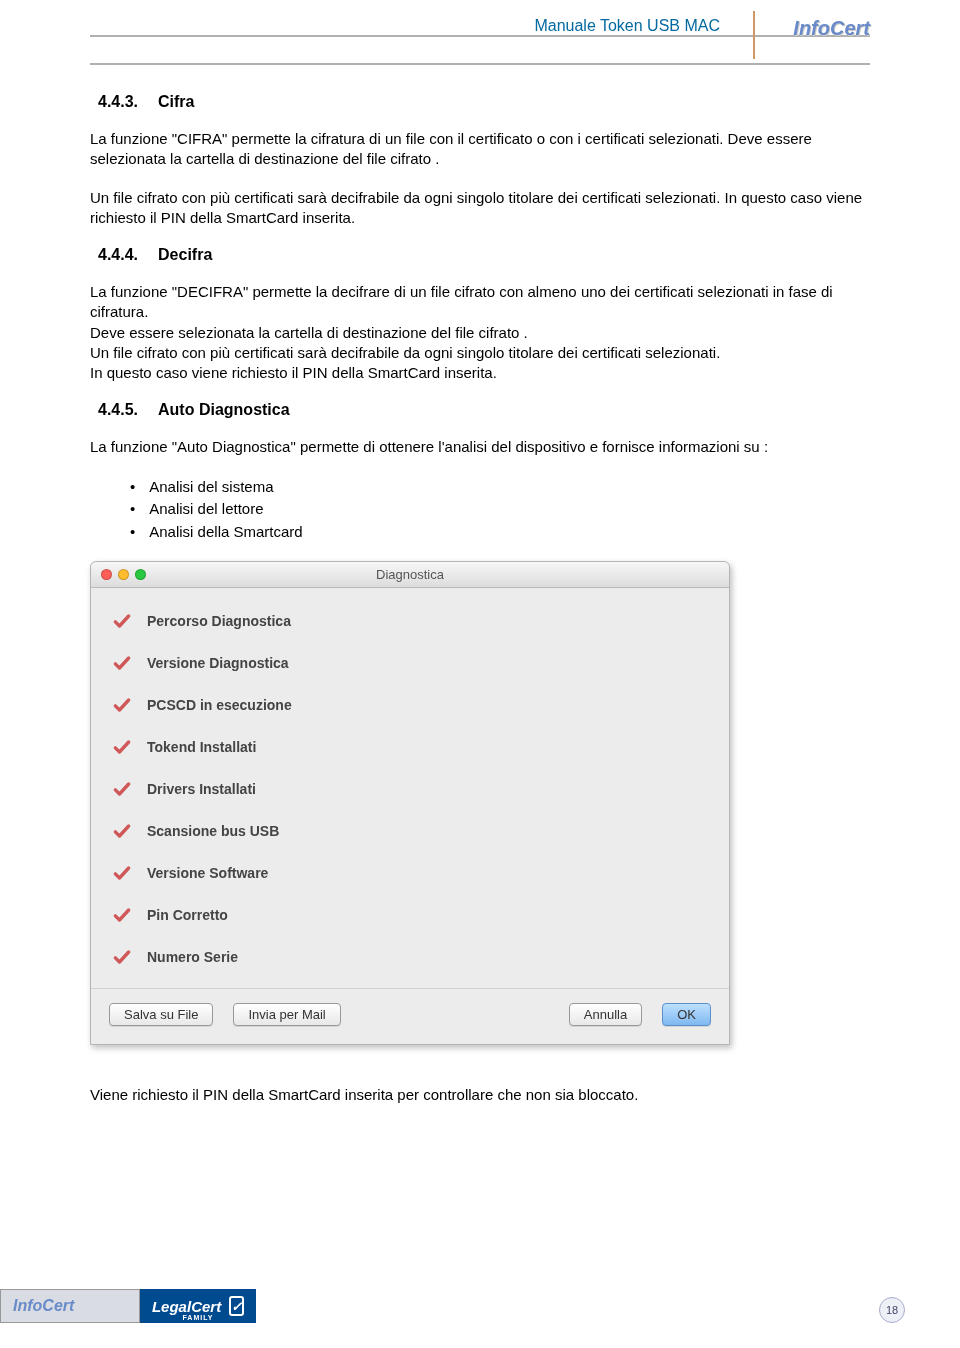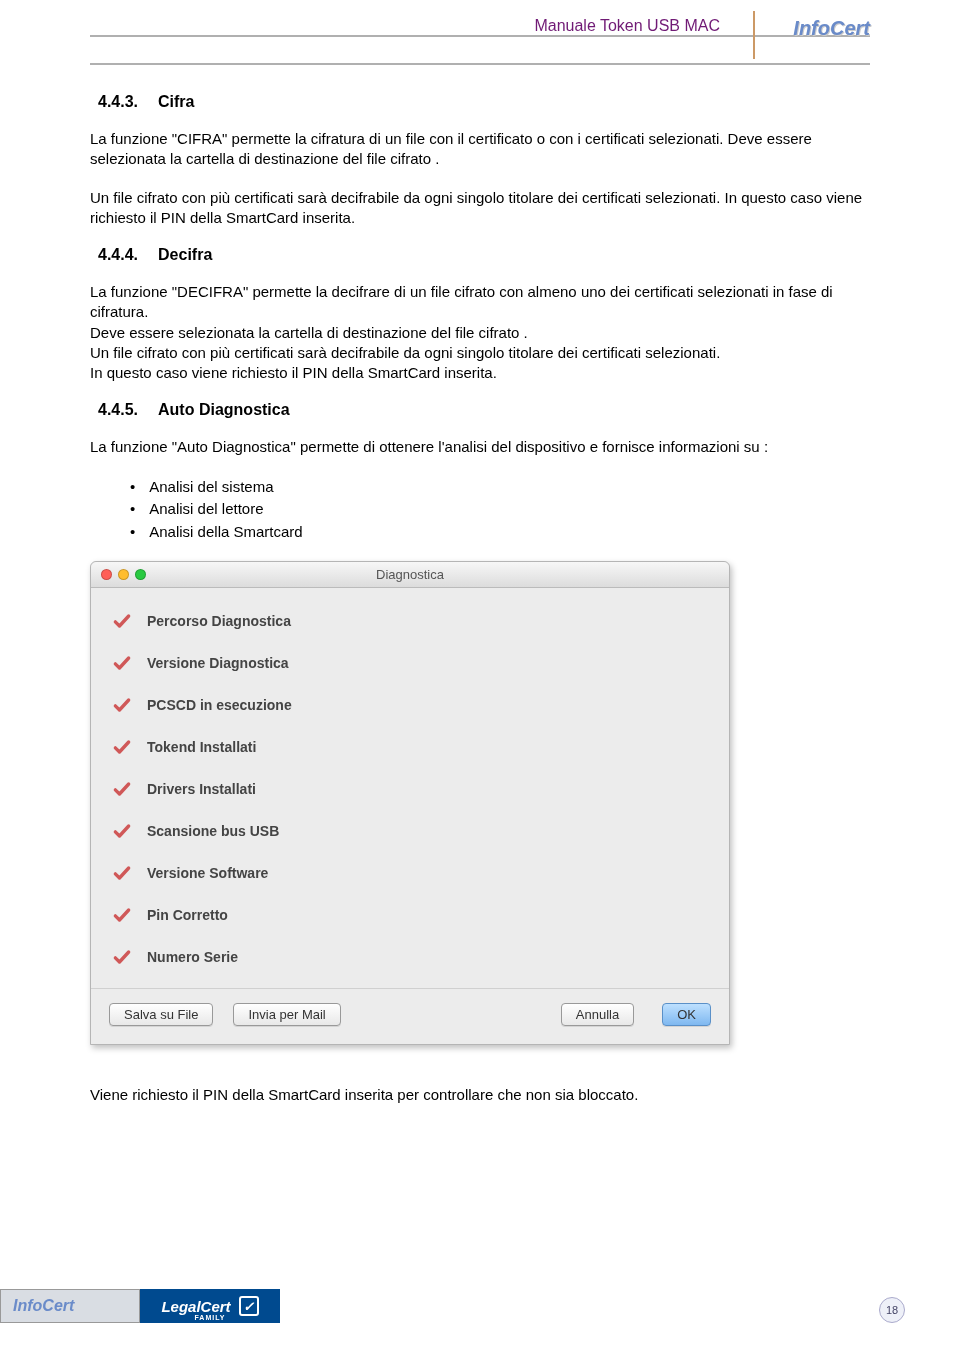--- a/index.html
+++ b/index.html
@@ -22,21 +22,21 @@
     border-bottom: 2px solid #b0b0b0;
     height: 30px;
     position: relative;
     margin-bottom: 28px;
   }
   .header-title {
     position: absolute;
     right: 150px;
     top: -20px;
     font-size: 16px;
-    color: #701a75;
+    color: #0369a1;
   }
   .logo-infocert {
     position: absolute;
     right: 0;
     top: -20px;
     font-size: 20px;
     font-weight: bold;
     color: #6a8bc9;
     font-style: italic;
     text-shadow: 1px 1px 0 #ccc;
@@ -144,21 +144,20 @@
     padding: 3px 14px;
     border-radius: 4px;
     border: 1px solid #999;
     background: linear-gradient(#ffffff, #e8e8e8);
     color: #333;
     box-shadow: 0 1px 0 rgba(0,0,0,0.1);
   }
   .mac-btn.primary {
     background: linear-gradient(#bde0ff, #7fb8f0);
     border-color: #5a90c8;
-    margin-left: 8px;
   }
 
   
   .page-footer {
     position: absolute;
     bottom: 25px;
     left: 0;
     right: 0;
     height: 40px;
   }
@@ -183,21 +182,21 @@
     color: #6a8bc9;
     font-size: 16px;
   }
   .footer-box2 {
     background: #004a8f;
     color: #fff;
     display: flex;
     align-items: center;
     justify-content: center;
     padding: 0 18px;
-    width: 140px;
+    width: 116px;
     font-style: italic;
     font-weight: bold;
     font-size: 15px;
     position: relative;
   }
   .footer-box2 .fam {
     position: absolute;
     bottom: 2px;
     font-size: 7px;
     font-style: normal;

